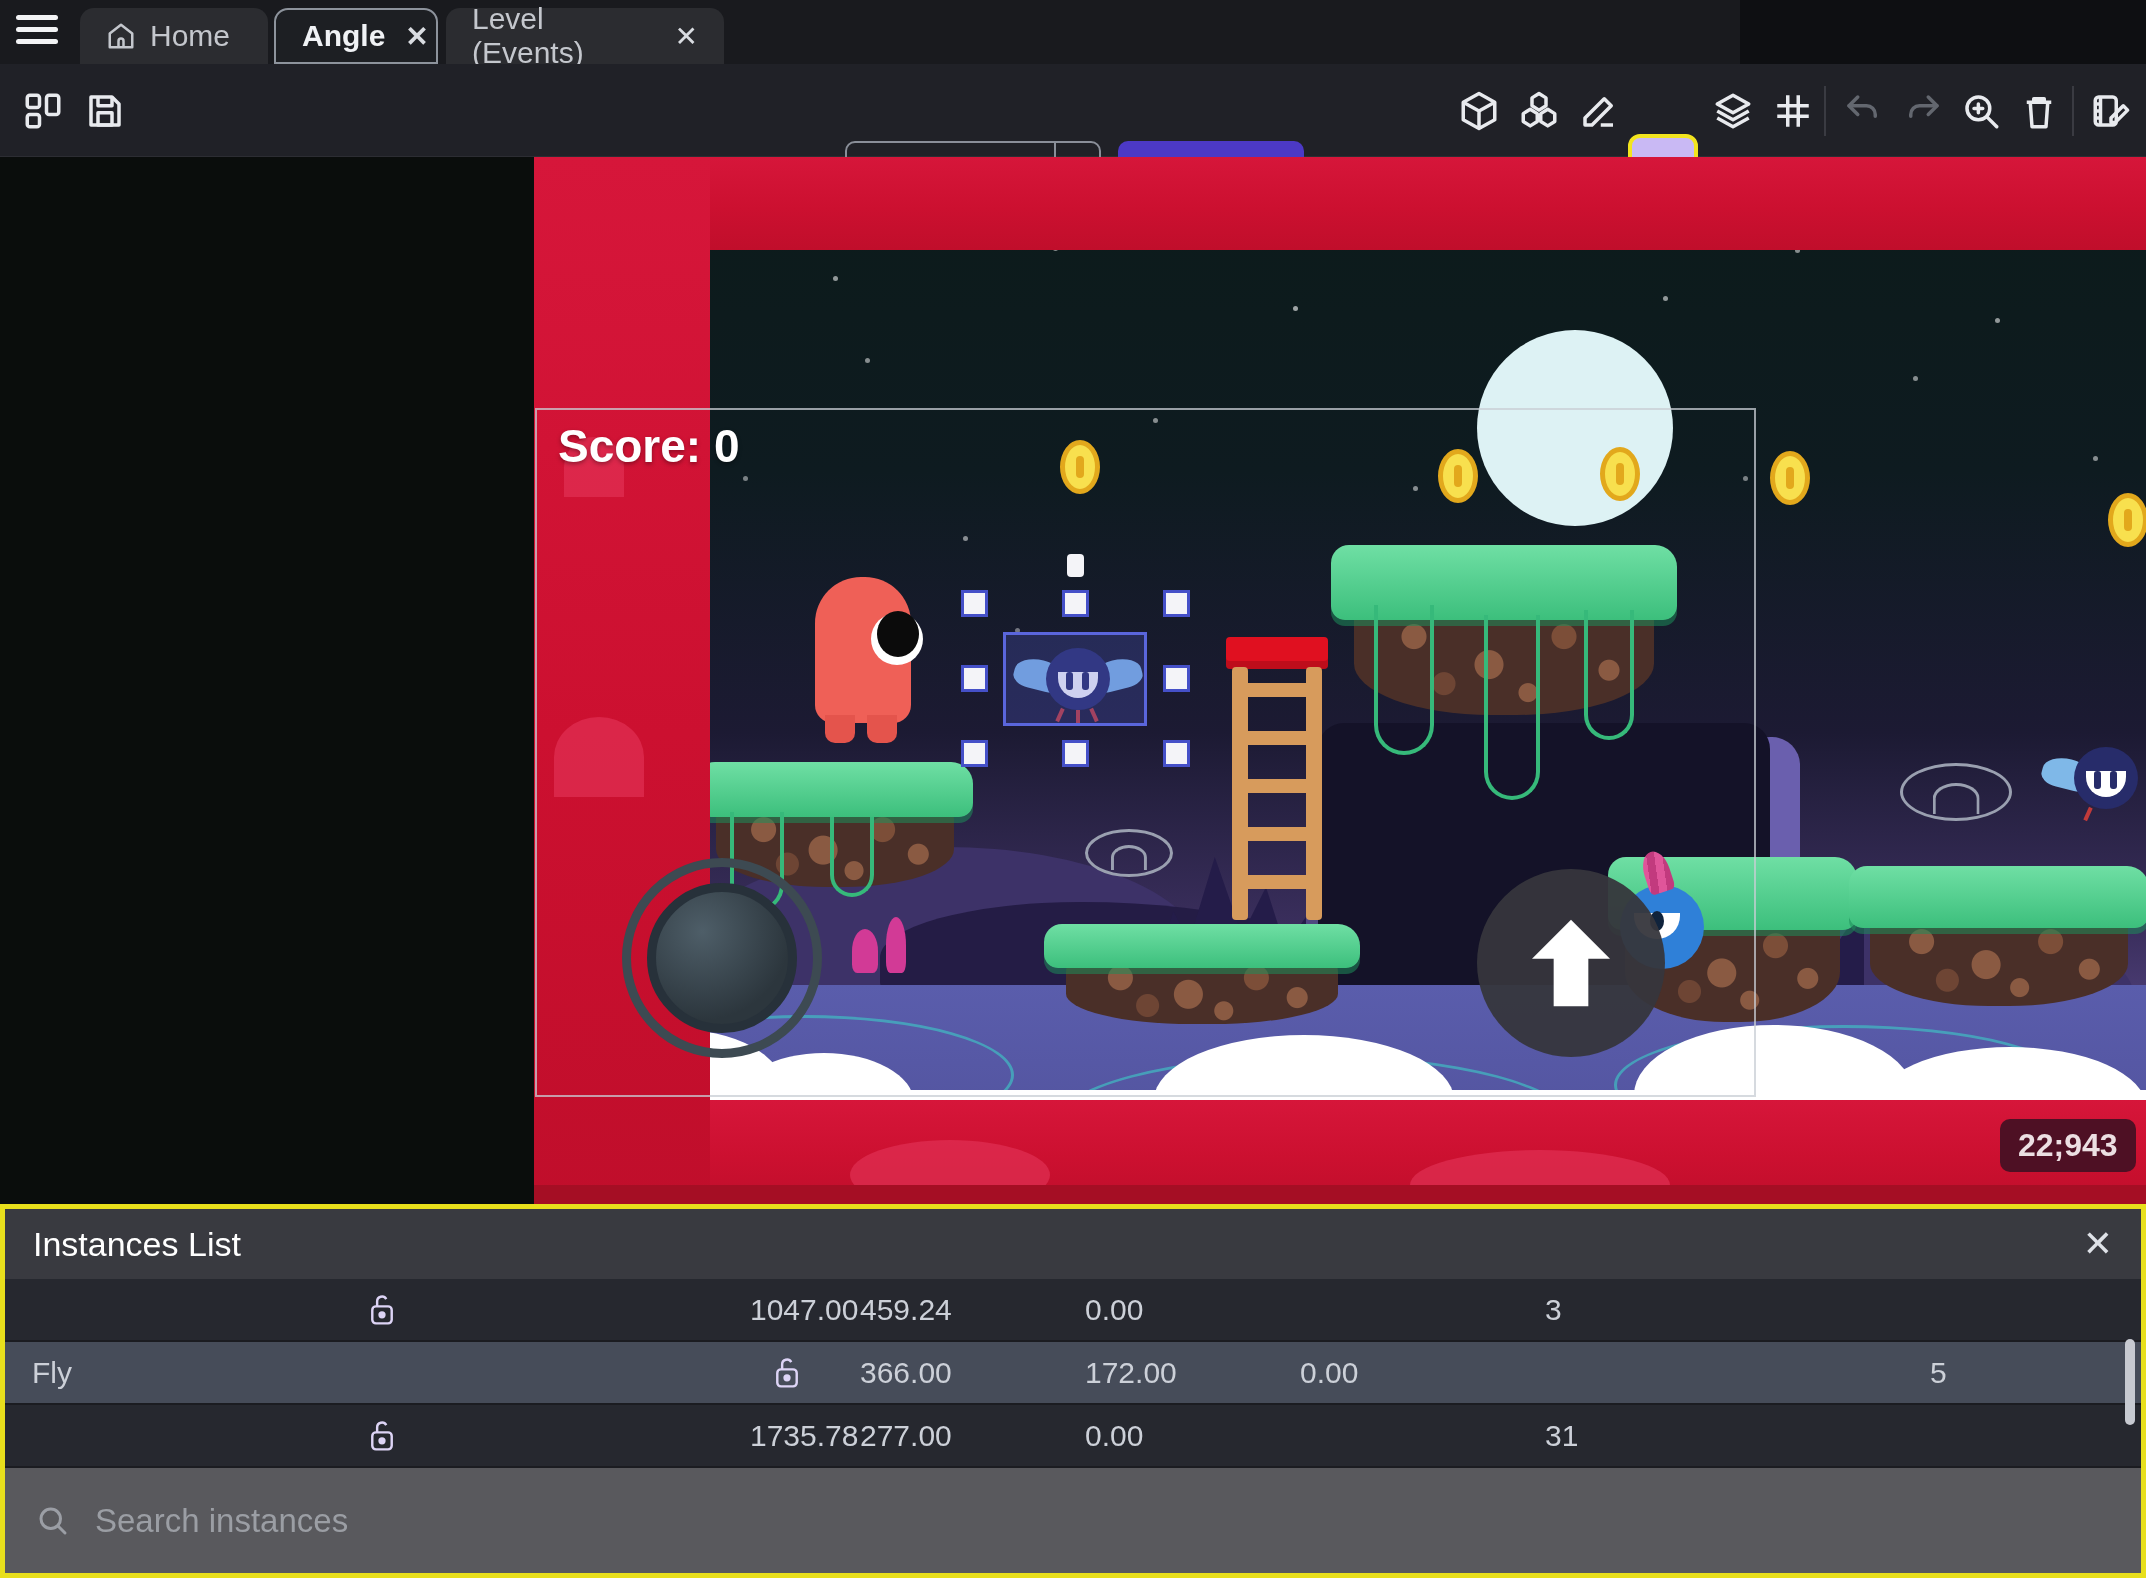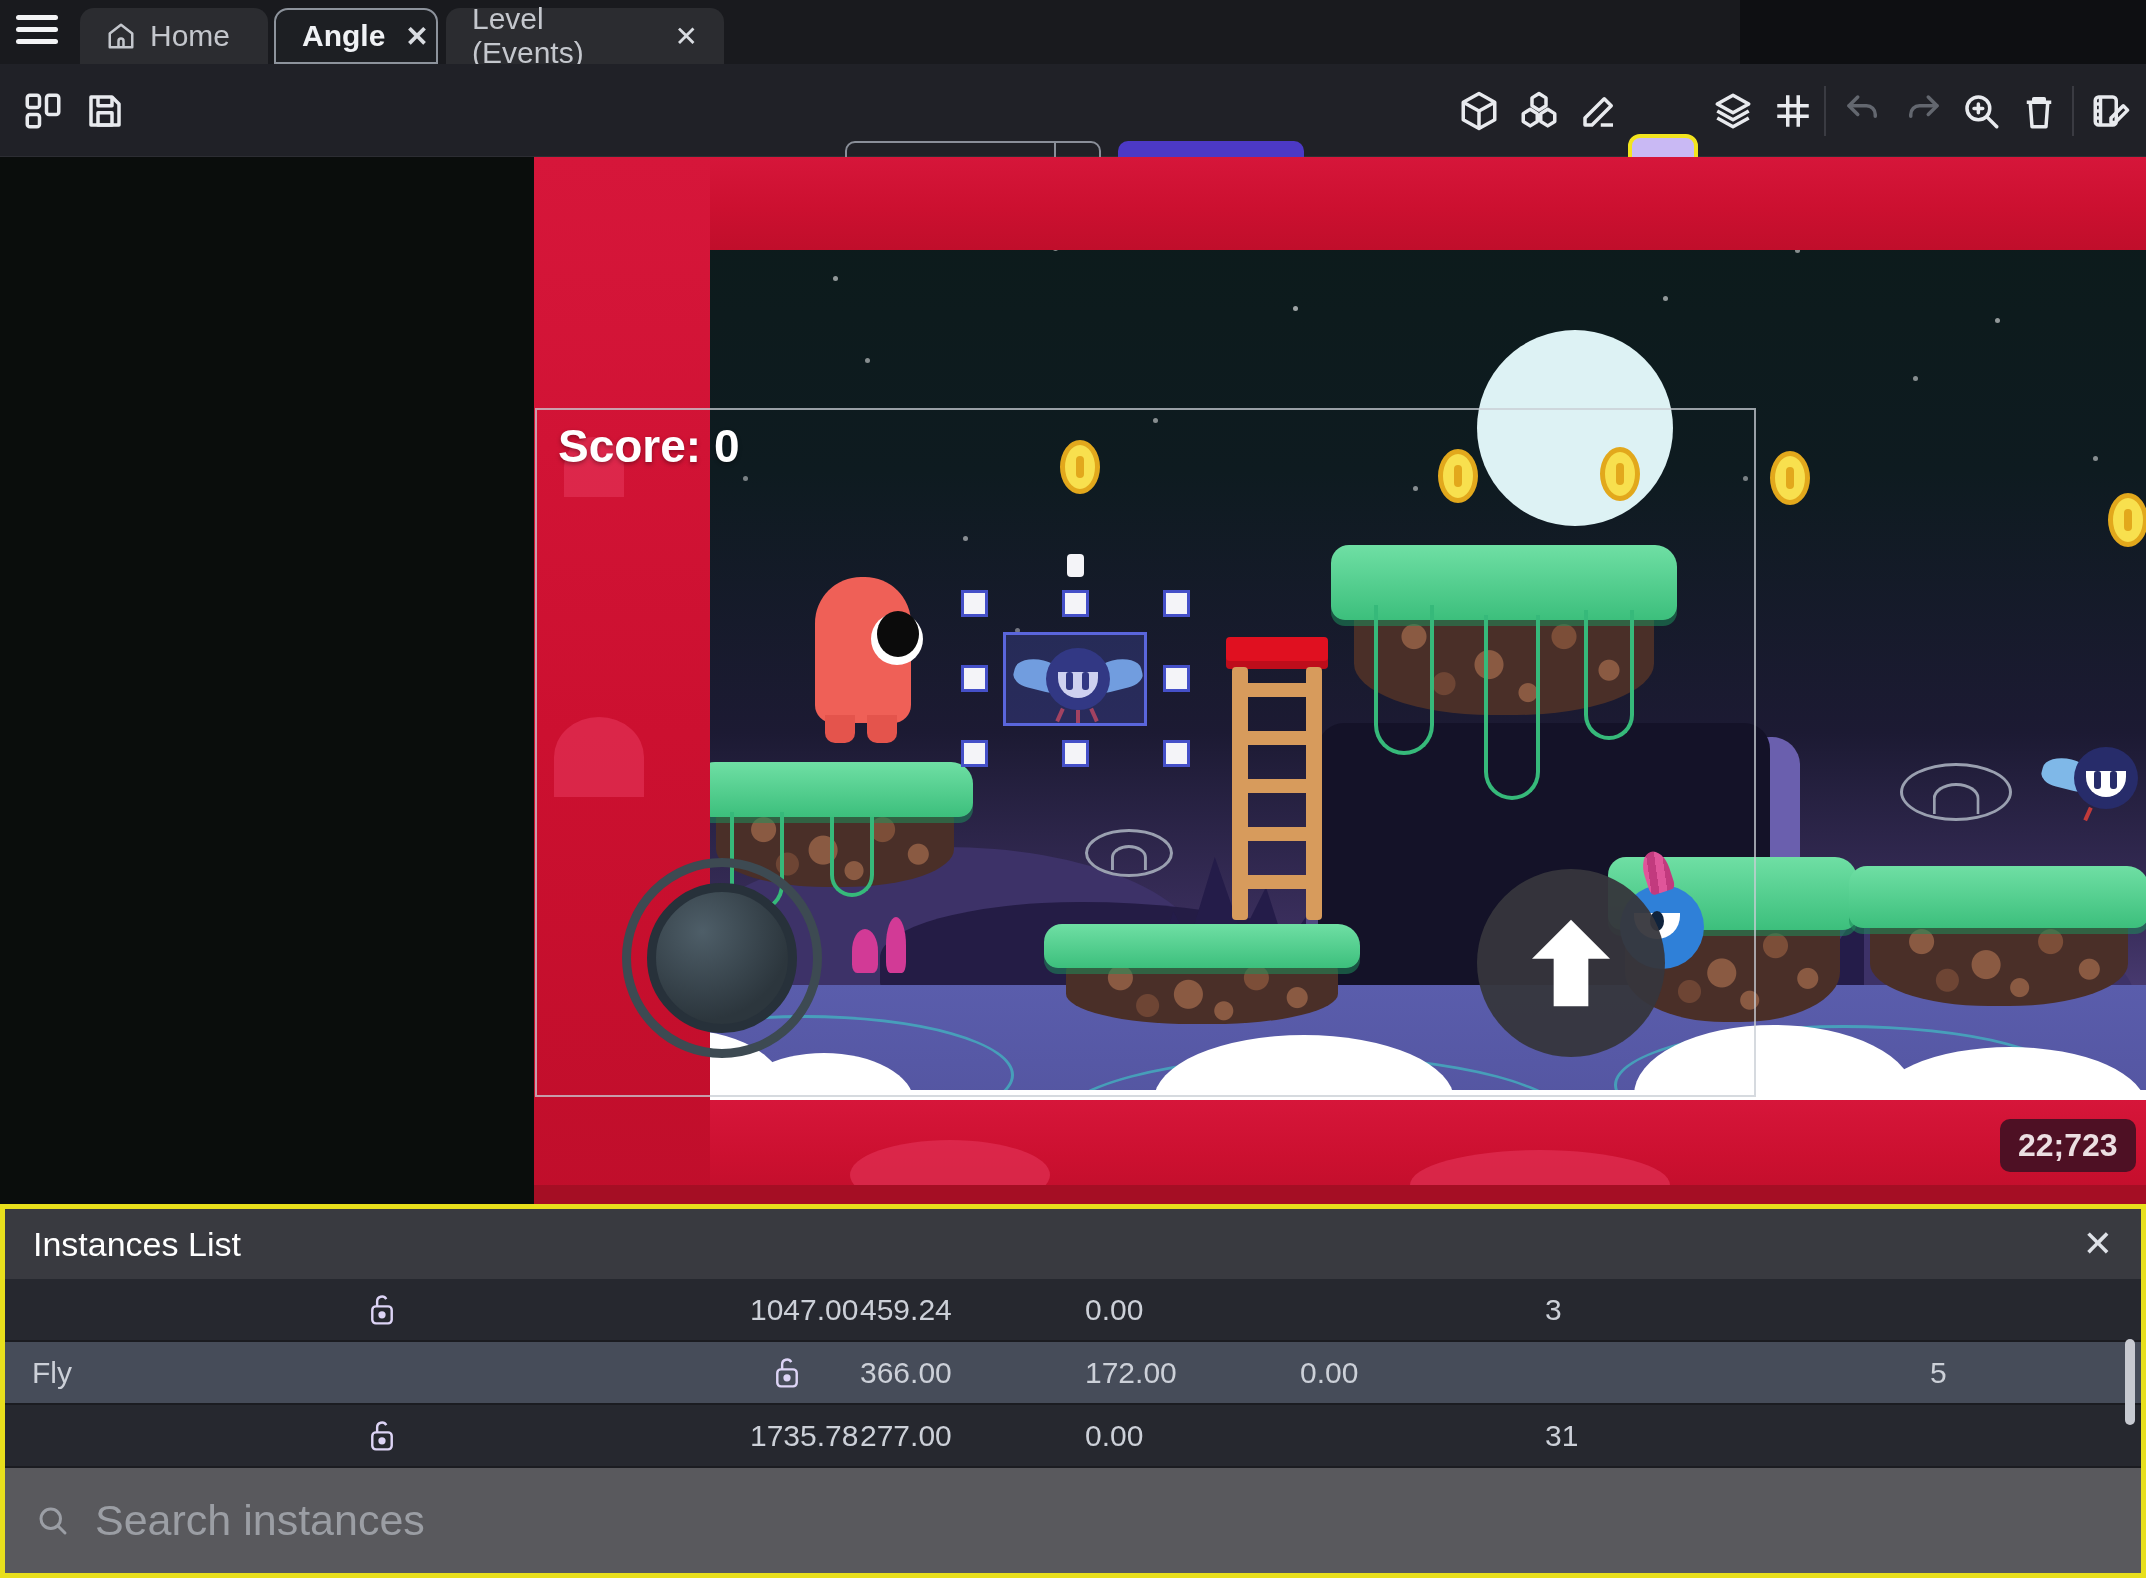--- a/index.html
+++ b/index.html
@@ -163,21 +163,21 @@
   .inst-row.alt { background:#26282f; }
   .inst-row.sel { background:#464c59; }
   .inst-row > div { padding-left:18px; }
   .inst-row .c-name { padding-left:0; }
   .lockbox { display:flex; justify-content:center; padding-left:0 !important; }
   .lockbox svg { width:30px; height:34px; color:#ddd4f6; cursor:pointer; }
   #rows-wrap { position:relative; flex:0 0 auto; }
   #scroll-thumb { position:absolute; right:6px; top:60px; width:10px; height:86px; background:#c7cad1; border-radius:6px; }
   #search-row { flex:1; background:#59595d; display:flex; align-items:center; gap:24px; padding:0 30px; }
   #search-row svg { width:36px; height:36px; color:#9b9ea5; flex:0 0 auto; }
-  #search-input { flex:1; background:transparent; border:none; outline:none; font-size:43px;
+  #search-input { flex:1; background:transparent; border:none; outline:none; font-size:33px;
     color:#86efac; font-family:"Liberation Sans", sans-serif; }
   #search-input::placeholder { color:#9b9ea4; }
 </style>
 </head>
 <body>
 
 <div id="tabbar">
   <div id="hamburger">
       <span></span>
       <span></span>
@@ -458,21 +458,21 @@
     <div id="rot-handle"></div>
     <div class="handle" style="left:427px;top:433px;"></div>
     <div class="handle" style="left:528px;top:433px;"></div>
     <div class="handle" style="left:629px;top:433px;"></div>
     <div class="handle" style="left:427px;top:508px;"></div>
     <div class="handle" style="left:629px;top:508px;"></div>
     <div class="handle" style="left:427px;top:583px;"></div>
     <div class="handle" style="left:528px;top:583px;"></div>
     <div class="handle" style="left:629px;top:583px;"></div>
 
-    <div id="coord-badge">22;723</div>
+    <div id="coord-badge">22;943</div>
   </div>
 </div>
 
 <div id="panel">
   <div id="panel-title-row">
     <span id="panel-title">Instances List</span>
     <span id="panel-close">✕</span>
   </div>
   <div id="rows-wrap">
     <div class="grid-row inst-row alt">

